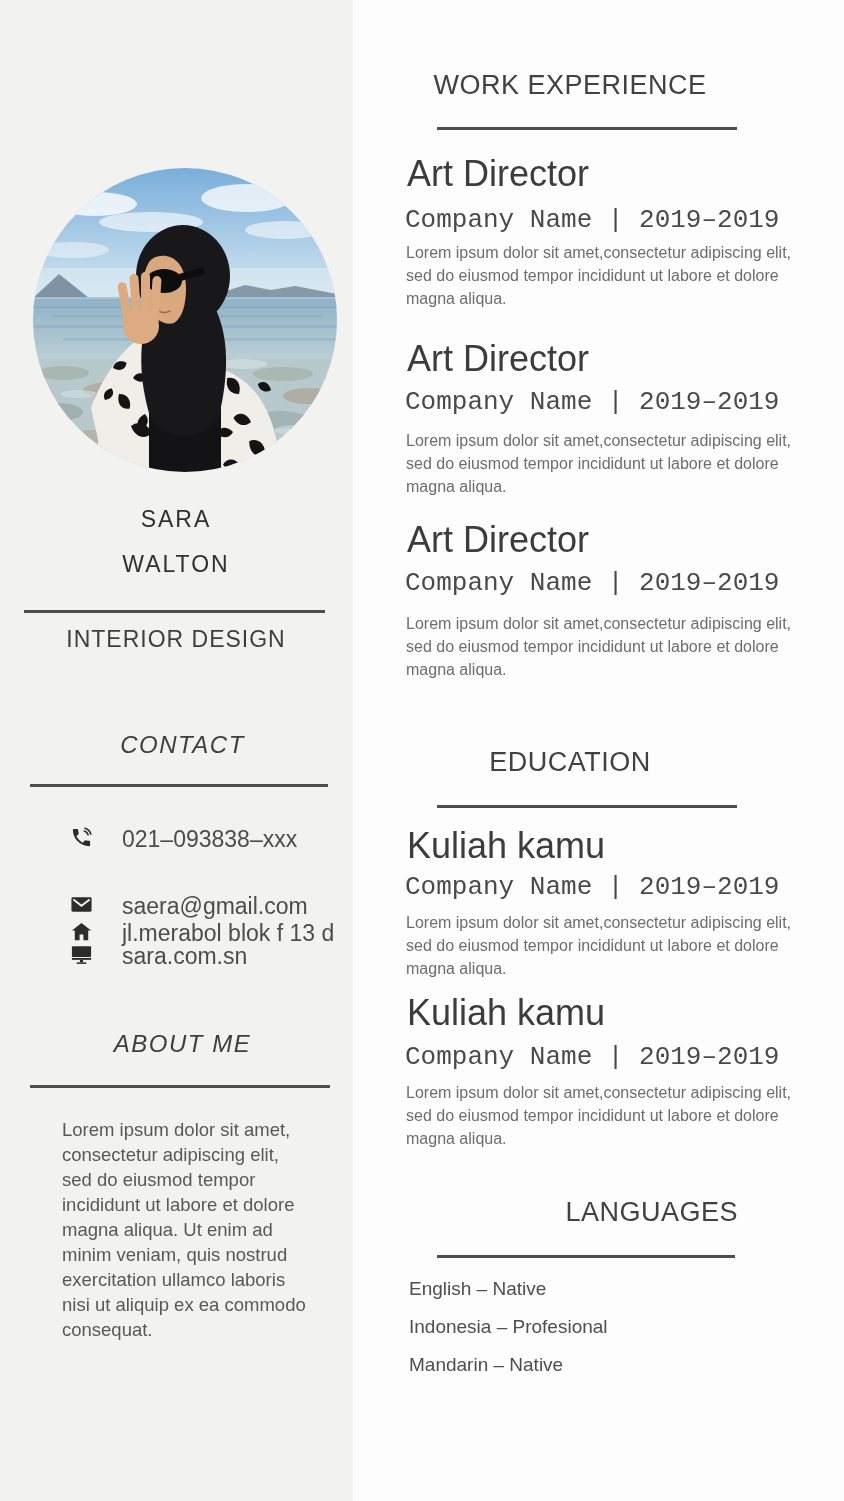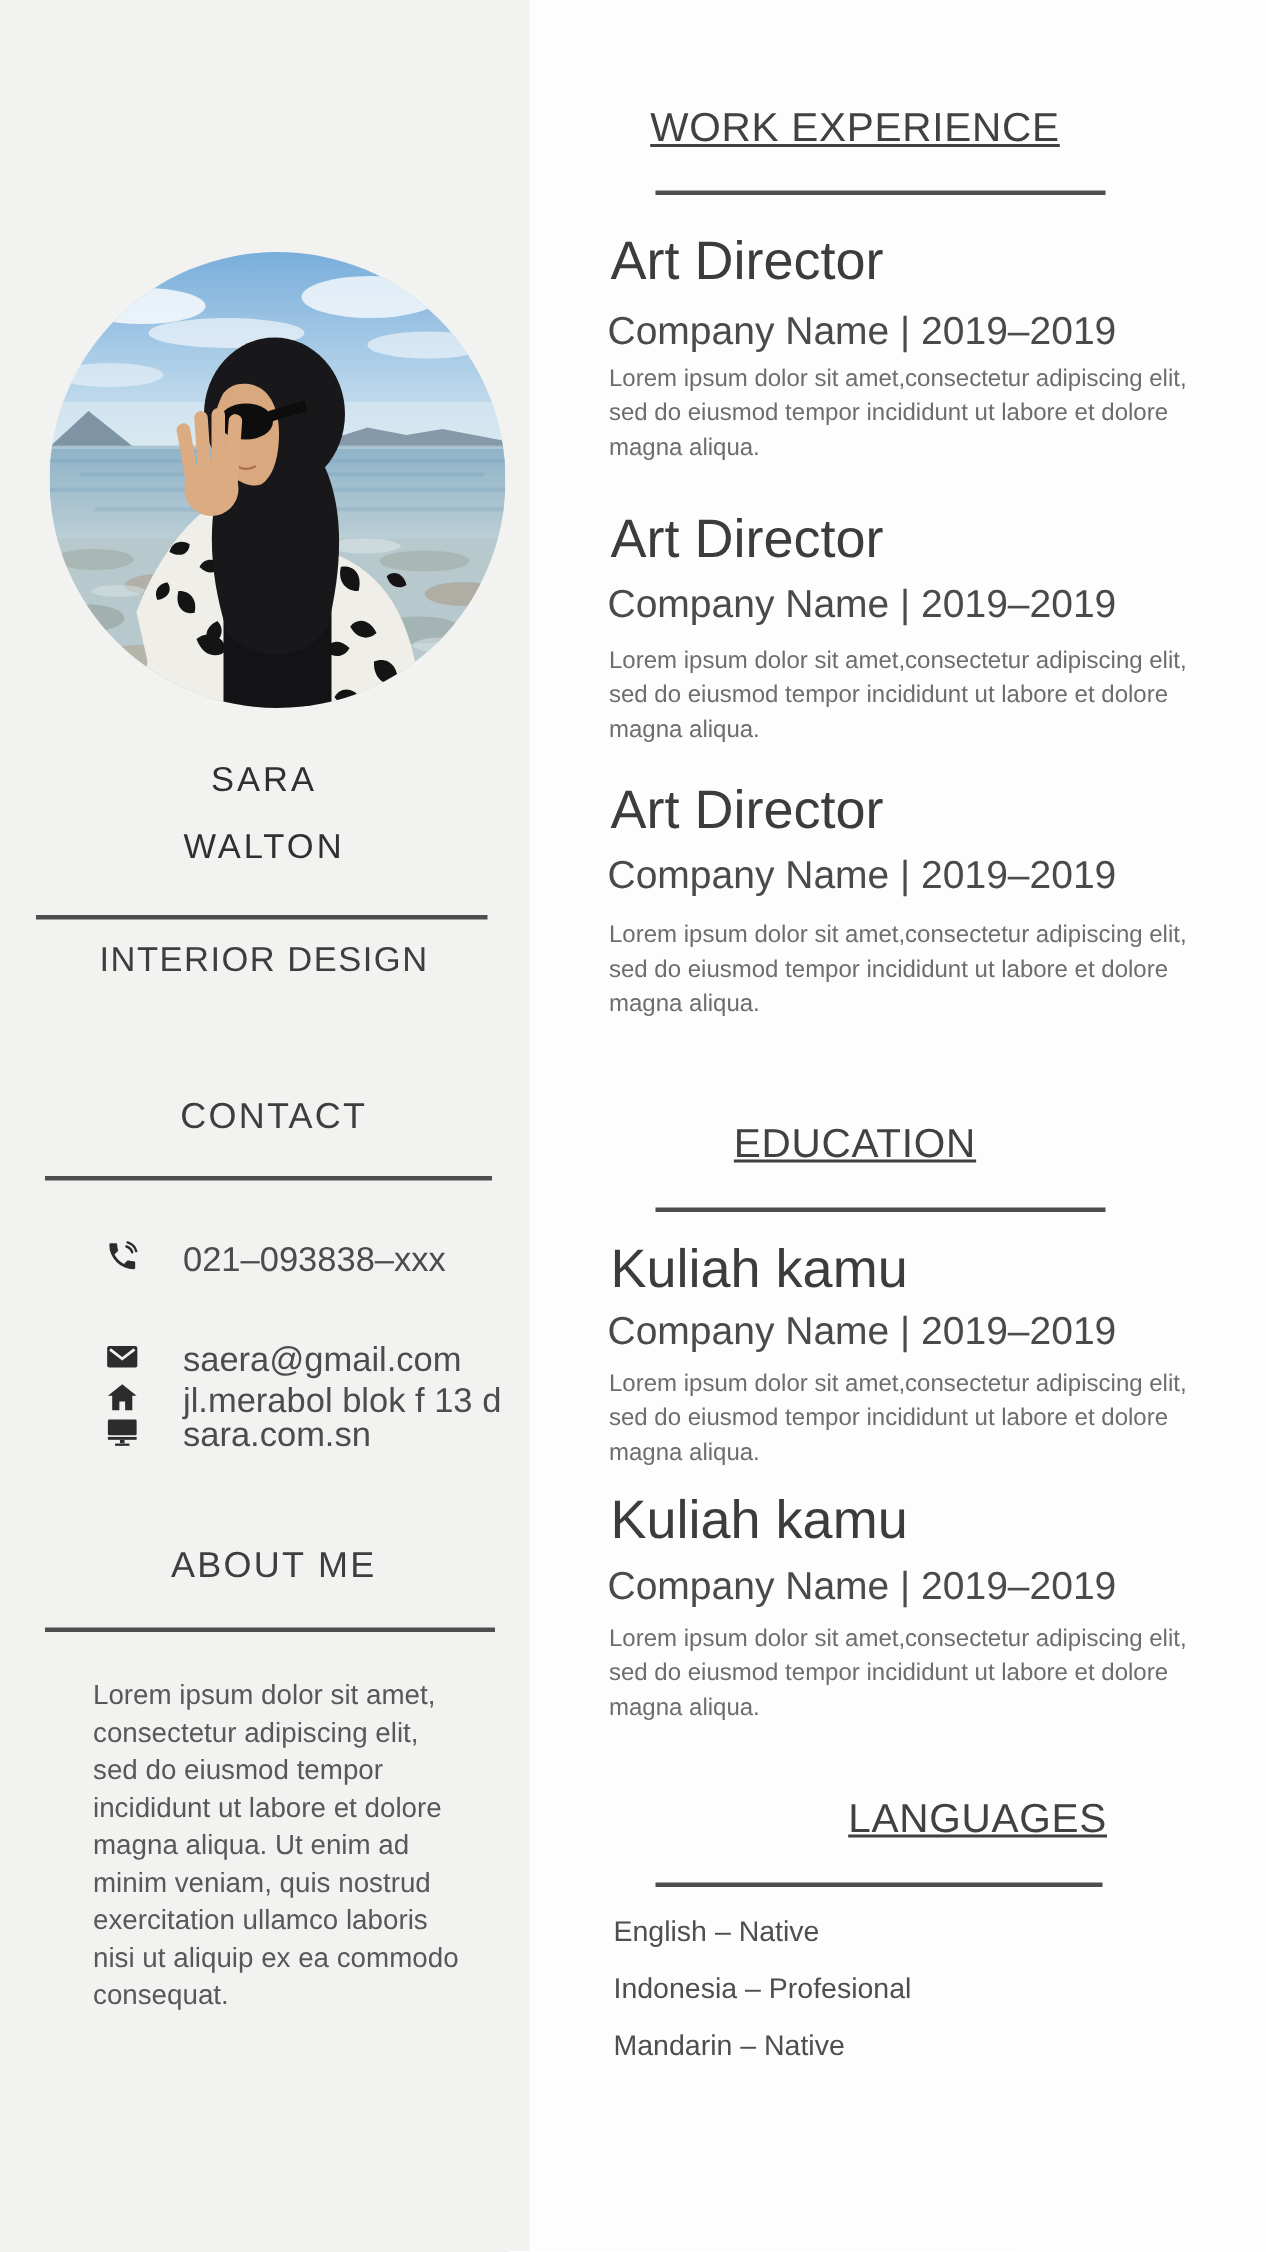--- a/index.html
+++ b/index.html
@@ -28,48 +28,49 @@
     letter-spacing:2px; color:#303030;
   }
   .divider { background:#4e4e4e; height:2.5px; }
 
   .side-title {
     left:8px; top:626px; width:336px; text-align:center;
     font-size:23px; letter-spacing:1px; color:#3e3e3e; font-weight:400;
   }
   .side-heading {
     width:305px; left:30px; text-align:center;
-    font-size:24px; letter-spacing:1.5px; color:#3e3e3e; font-weight:400;
+    font-size:24px; letter-spacing:1.5px; color:#3e3e3e; font-weight:400;font-style:italic;
   }
   .contact-row { left:70px; width:275px; height:26px; }
   .contact-row .icon { position:absolute; left:0; top:1px; width:23px; height:23px; }
   .contact-row .icon svg { display:block; width:100%; height:100%; }
   .contact-label {
     position:absolute; left:52px; top:1px;
     font-size:23px; color:#4c4c4c; white-space:nowrap;
   }
   .about-text {
     left:62px; top:1117px; width:262px;
     font-size:18.5px; line-height:25px; color:#585858;
   }
 
   .m-heading {
     left:405px; width:330px; text-align:center;
-    font-size:27px; letter-spacing:0.5px; color:#414141; font-weight:400;text-decoration:underline;
+    font-size:27px; letter-spacing:0.5px; color:#414141; font-weight:400;
   }
   .m-heading.left-align { left:438px; width:300px; text-align:right; }
   .entry-title {
     left:407px; width:430px;
     font-size:36px; line-height:44px; color:#3c3c3c; font-weight:400;
     white-space:nowrap;
   }
   .entry-company {
     left:405px; width:430px;
     font-size:26px; line-height:33px; color:#4a4a4a; font-weight:400;
     white-space:nowrap;
+    font-family:Liberation Mono, monospace;
   }
   .entry-desc {
     left:406px; width:440px;
     font-size:16px; line-height:23px; color:#6d6d6d;
   }
   .lang-item {
     left:409px; width:350px;
     font-size:19px; color:#4e4e4e; white-space:nowrap;
   }
 </style>

